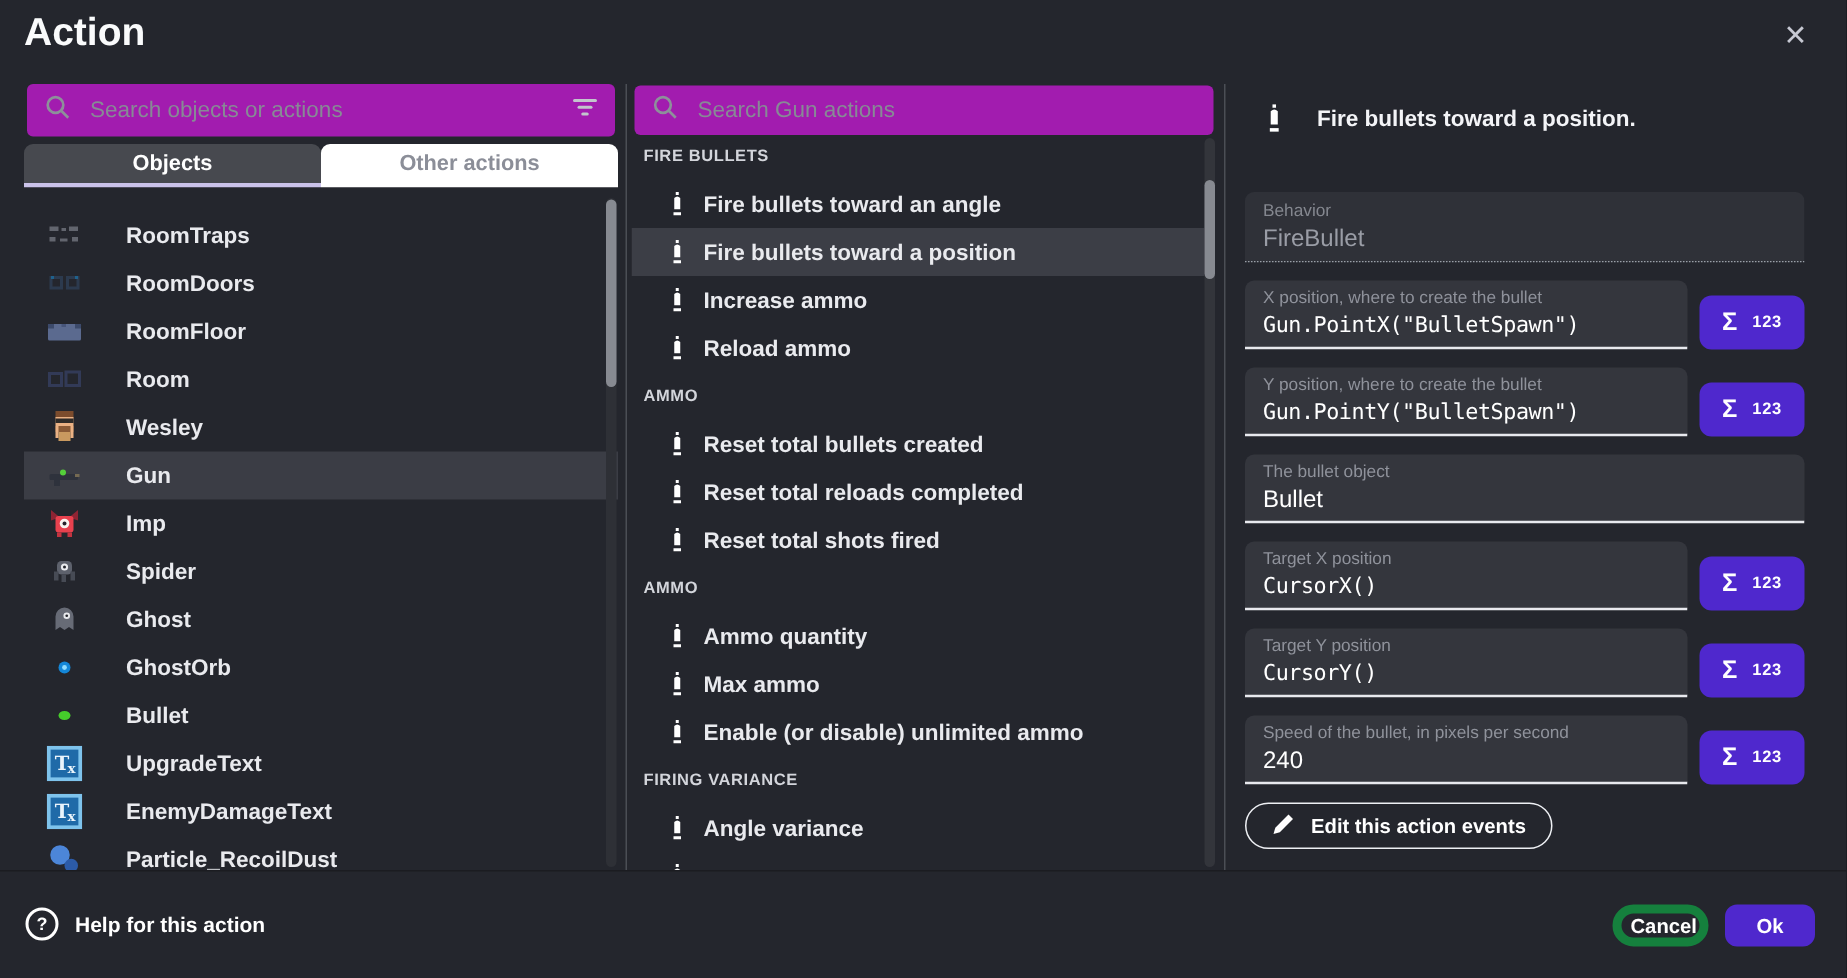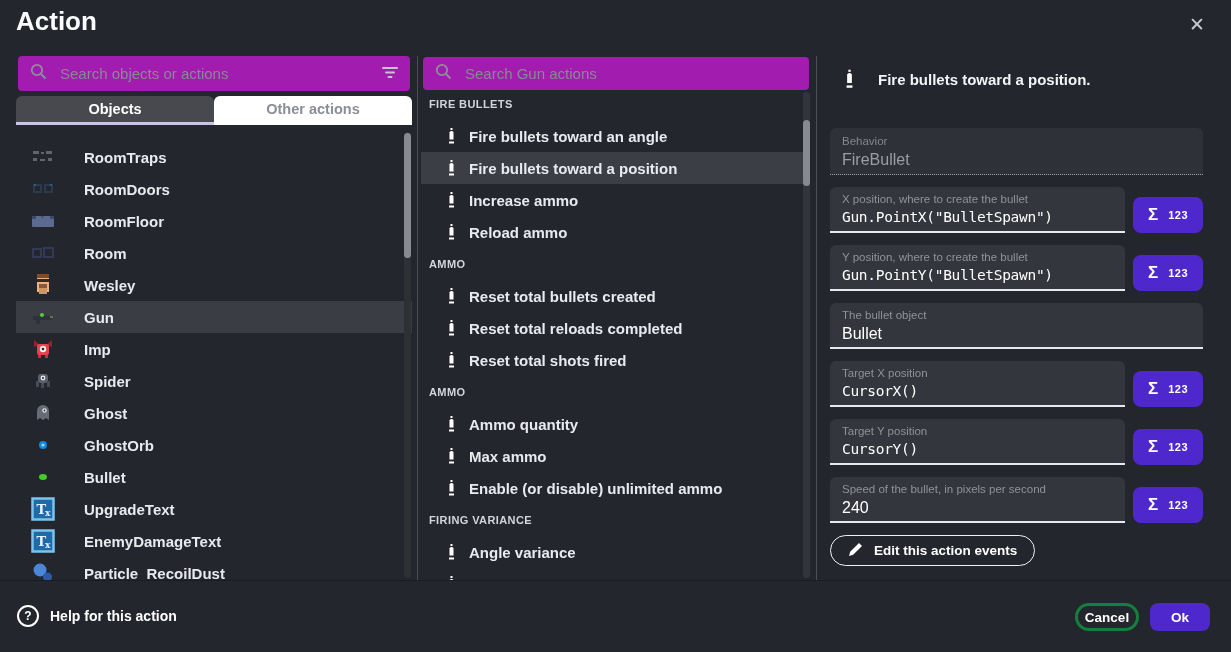--- a/index.html
+++ b/index.html
@@ -71,21 +71,21 @@
   .sigma-btn .num{font-size:11px;font-weight:bold;letter-spacing:.5px;}
   .edit-btn{margin-top:12px;height:31px;display:inline-flex;align-items:center;gap:11px;padding:0 17px;
             border:1px solid #eef0f4;border-radius:16px;background:transparent;color:#fff;font-weight:bold;
             font-size:13.5px;cursor:pointer;font-family:inherit;}
 
   
   .help{position:absolute;left:17px;top:605px;display:flex;align-items:center;gap:11px;color:#fff;
         font-weight:bold;font-size:14px;cursor:pointer;}
   .help-circle{width:18px;height:18px;border:2px solid #fff;border-radius:50%;display:flex;
                align-items:center;justify-content:center;font-size:12px;font-weight:bold;flex:none;}
-  .cancel-btn{position:absolute;left:1075px;top:603px;width:64px;height:28px;border:3px solid #15803d;
+  .cancel-btn{position:absolute;left:1075px;top:603px;width:64px;height:28px;border:6px solid #15803d;
               border-radius:15px;background:transparent;color:#fff;font-weight:bold;font-size:13.5px;
               cursor:pointer;font-family:inherit;}
   .ok-btn{position:absolute;left:1150px;top:603px;width:60px;height:28px;border:none;border-radius:8px;
           background:#4f28cd;color:#fff;font-weight:bold;font-size:13.5px;cursor:pointer;font-family:inherit;}
 </style>
 </head>
 <body>
 
 <div class="page">
 

